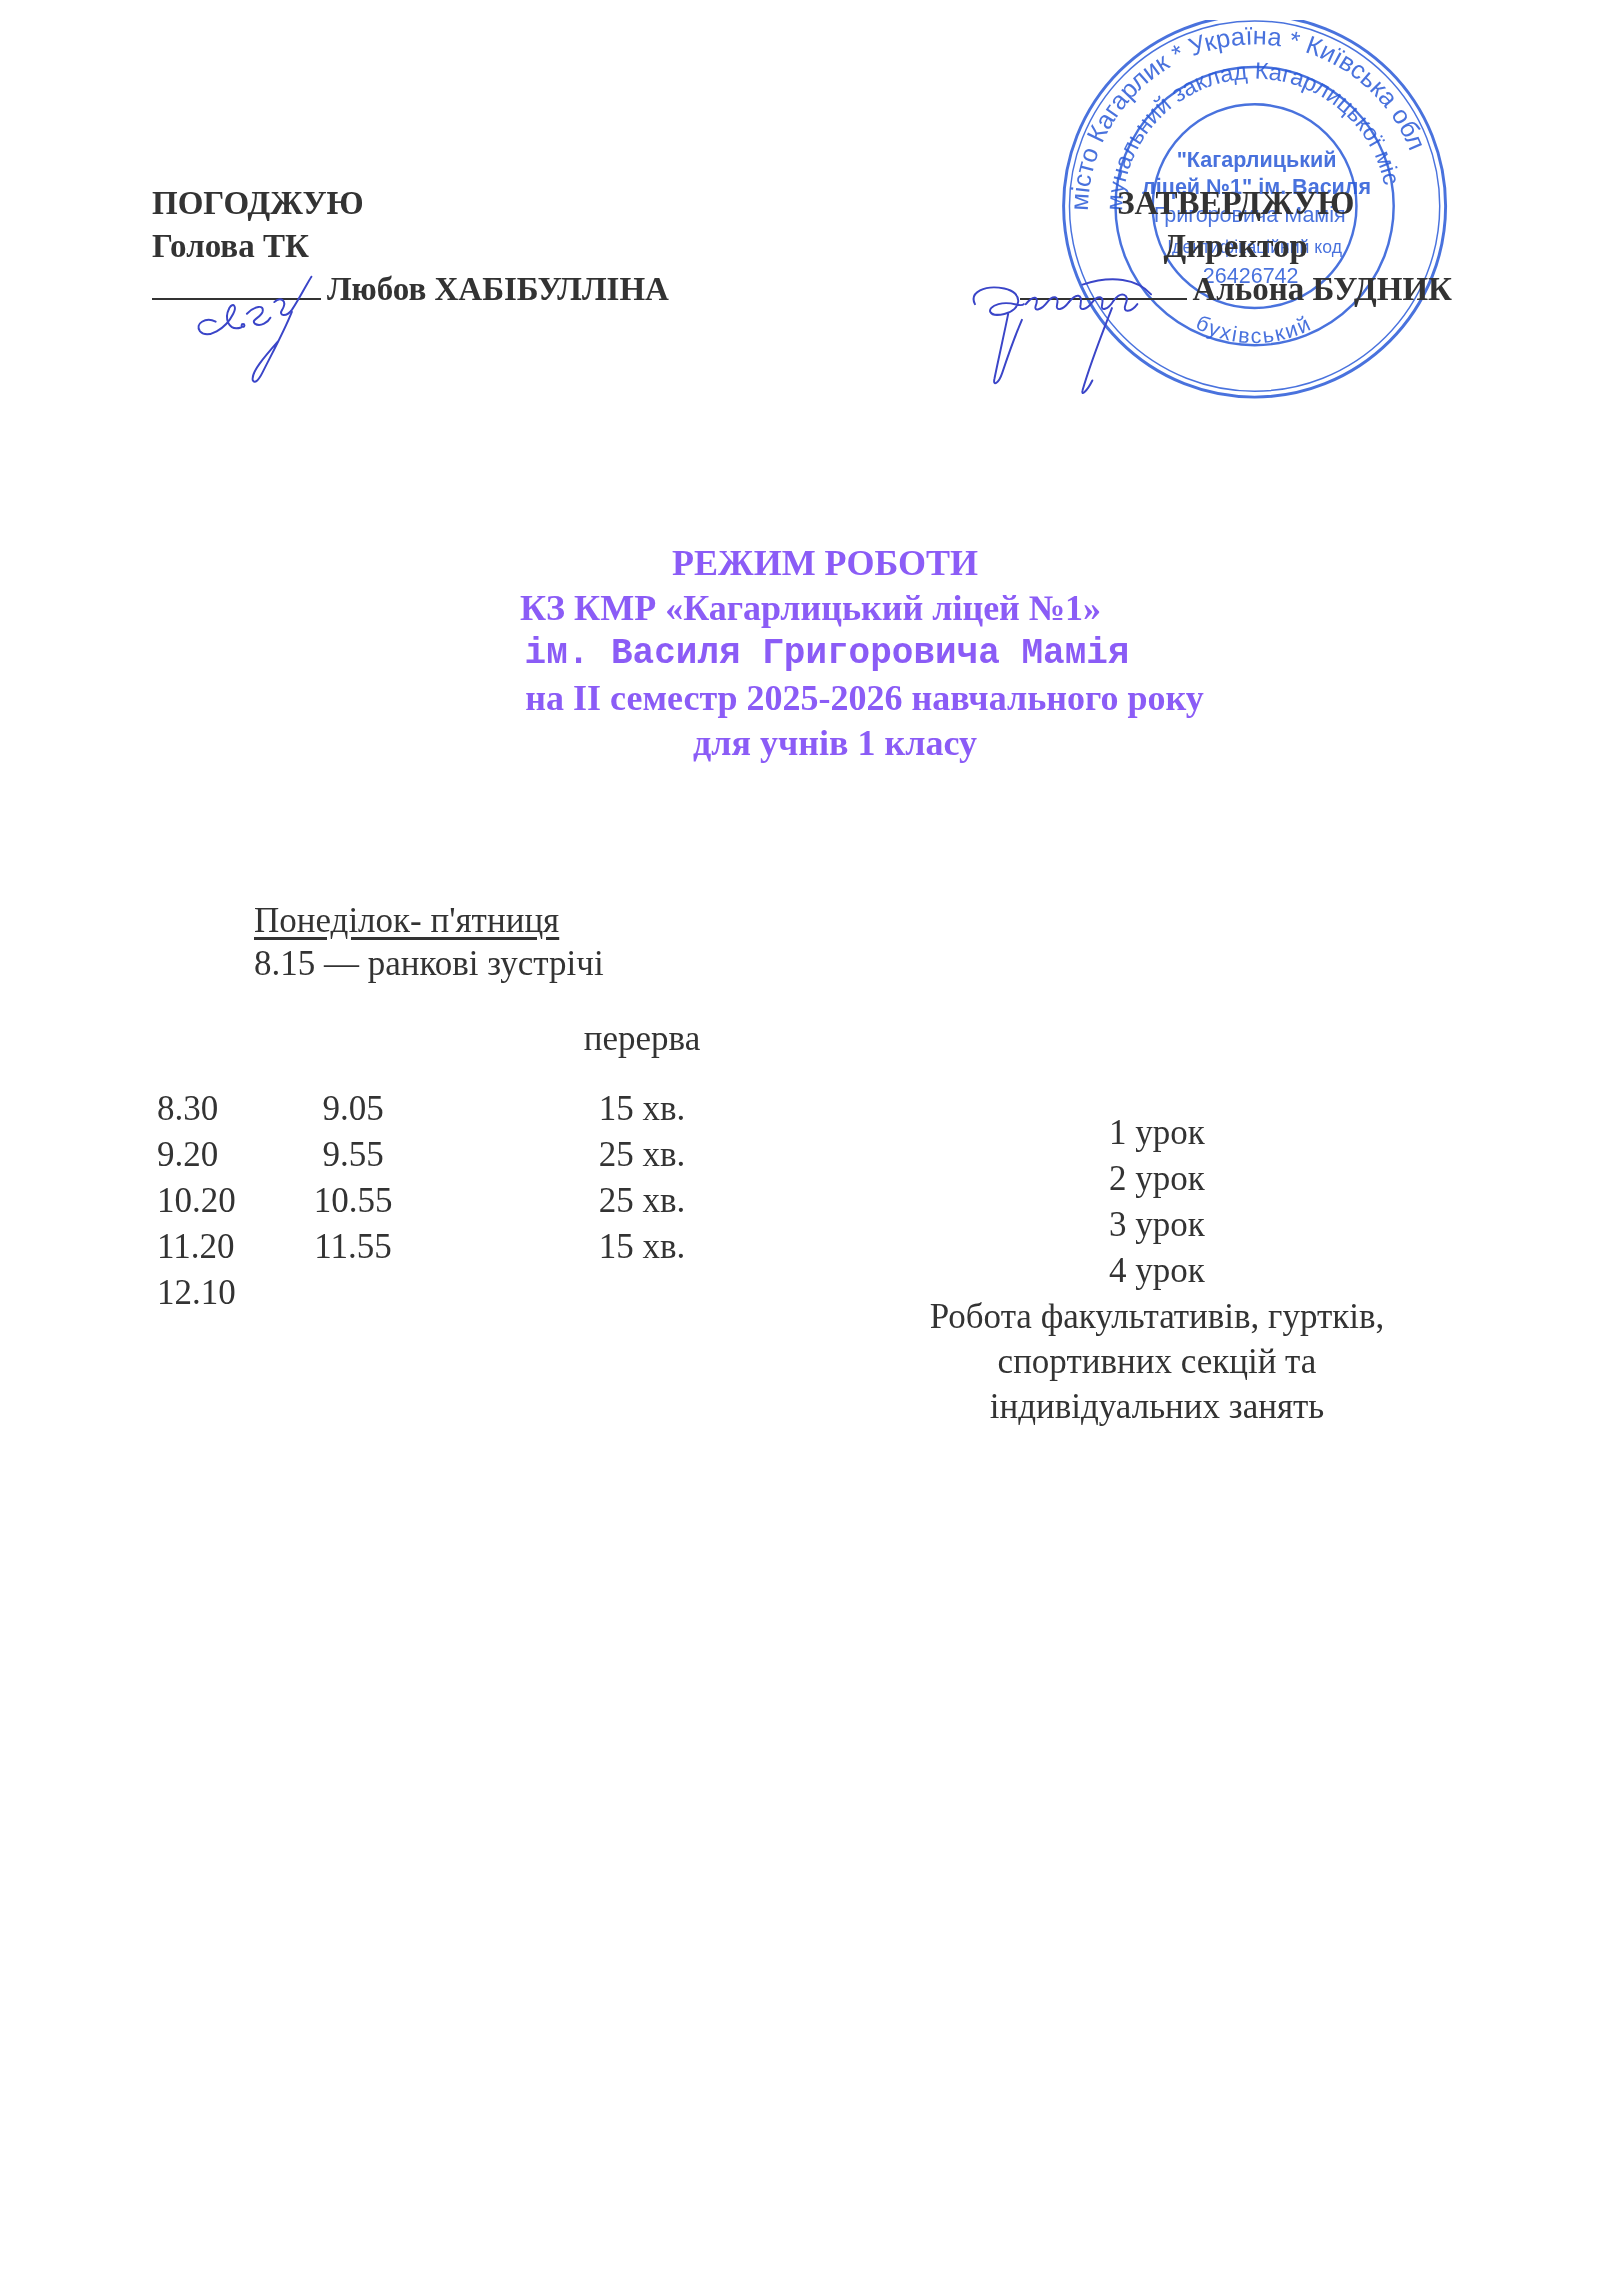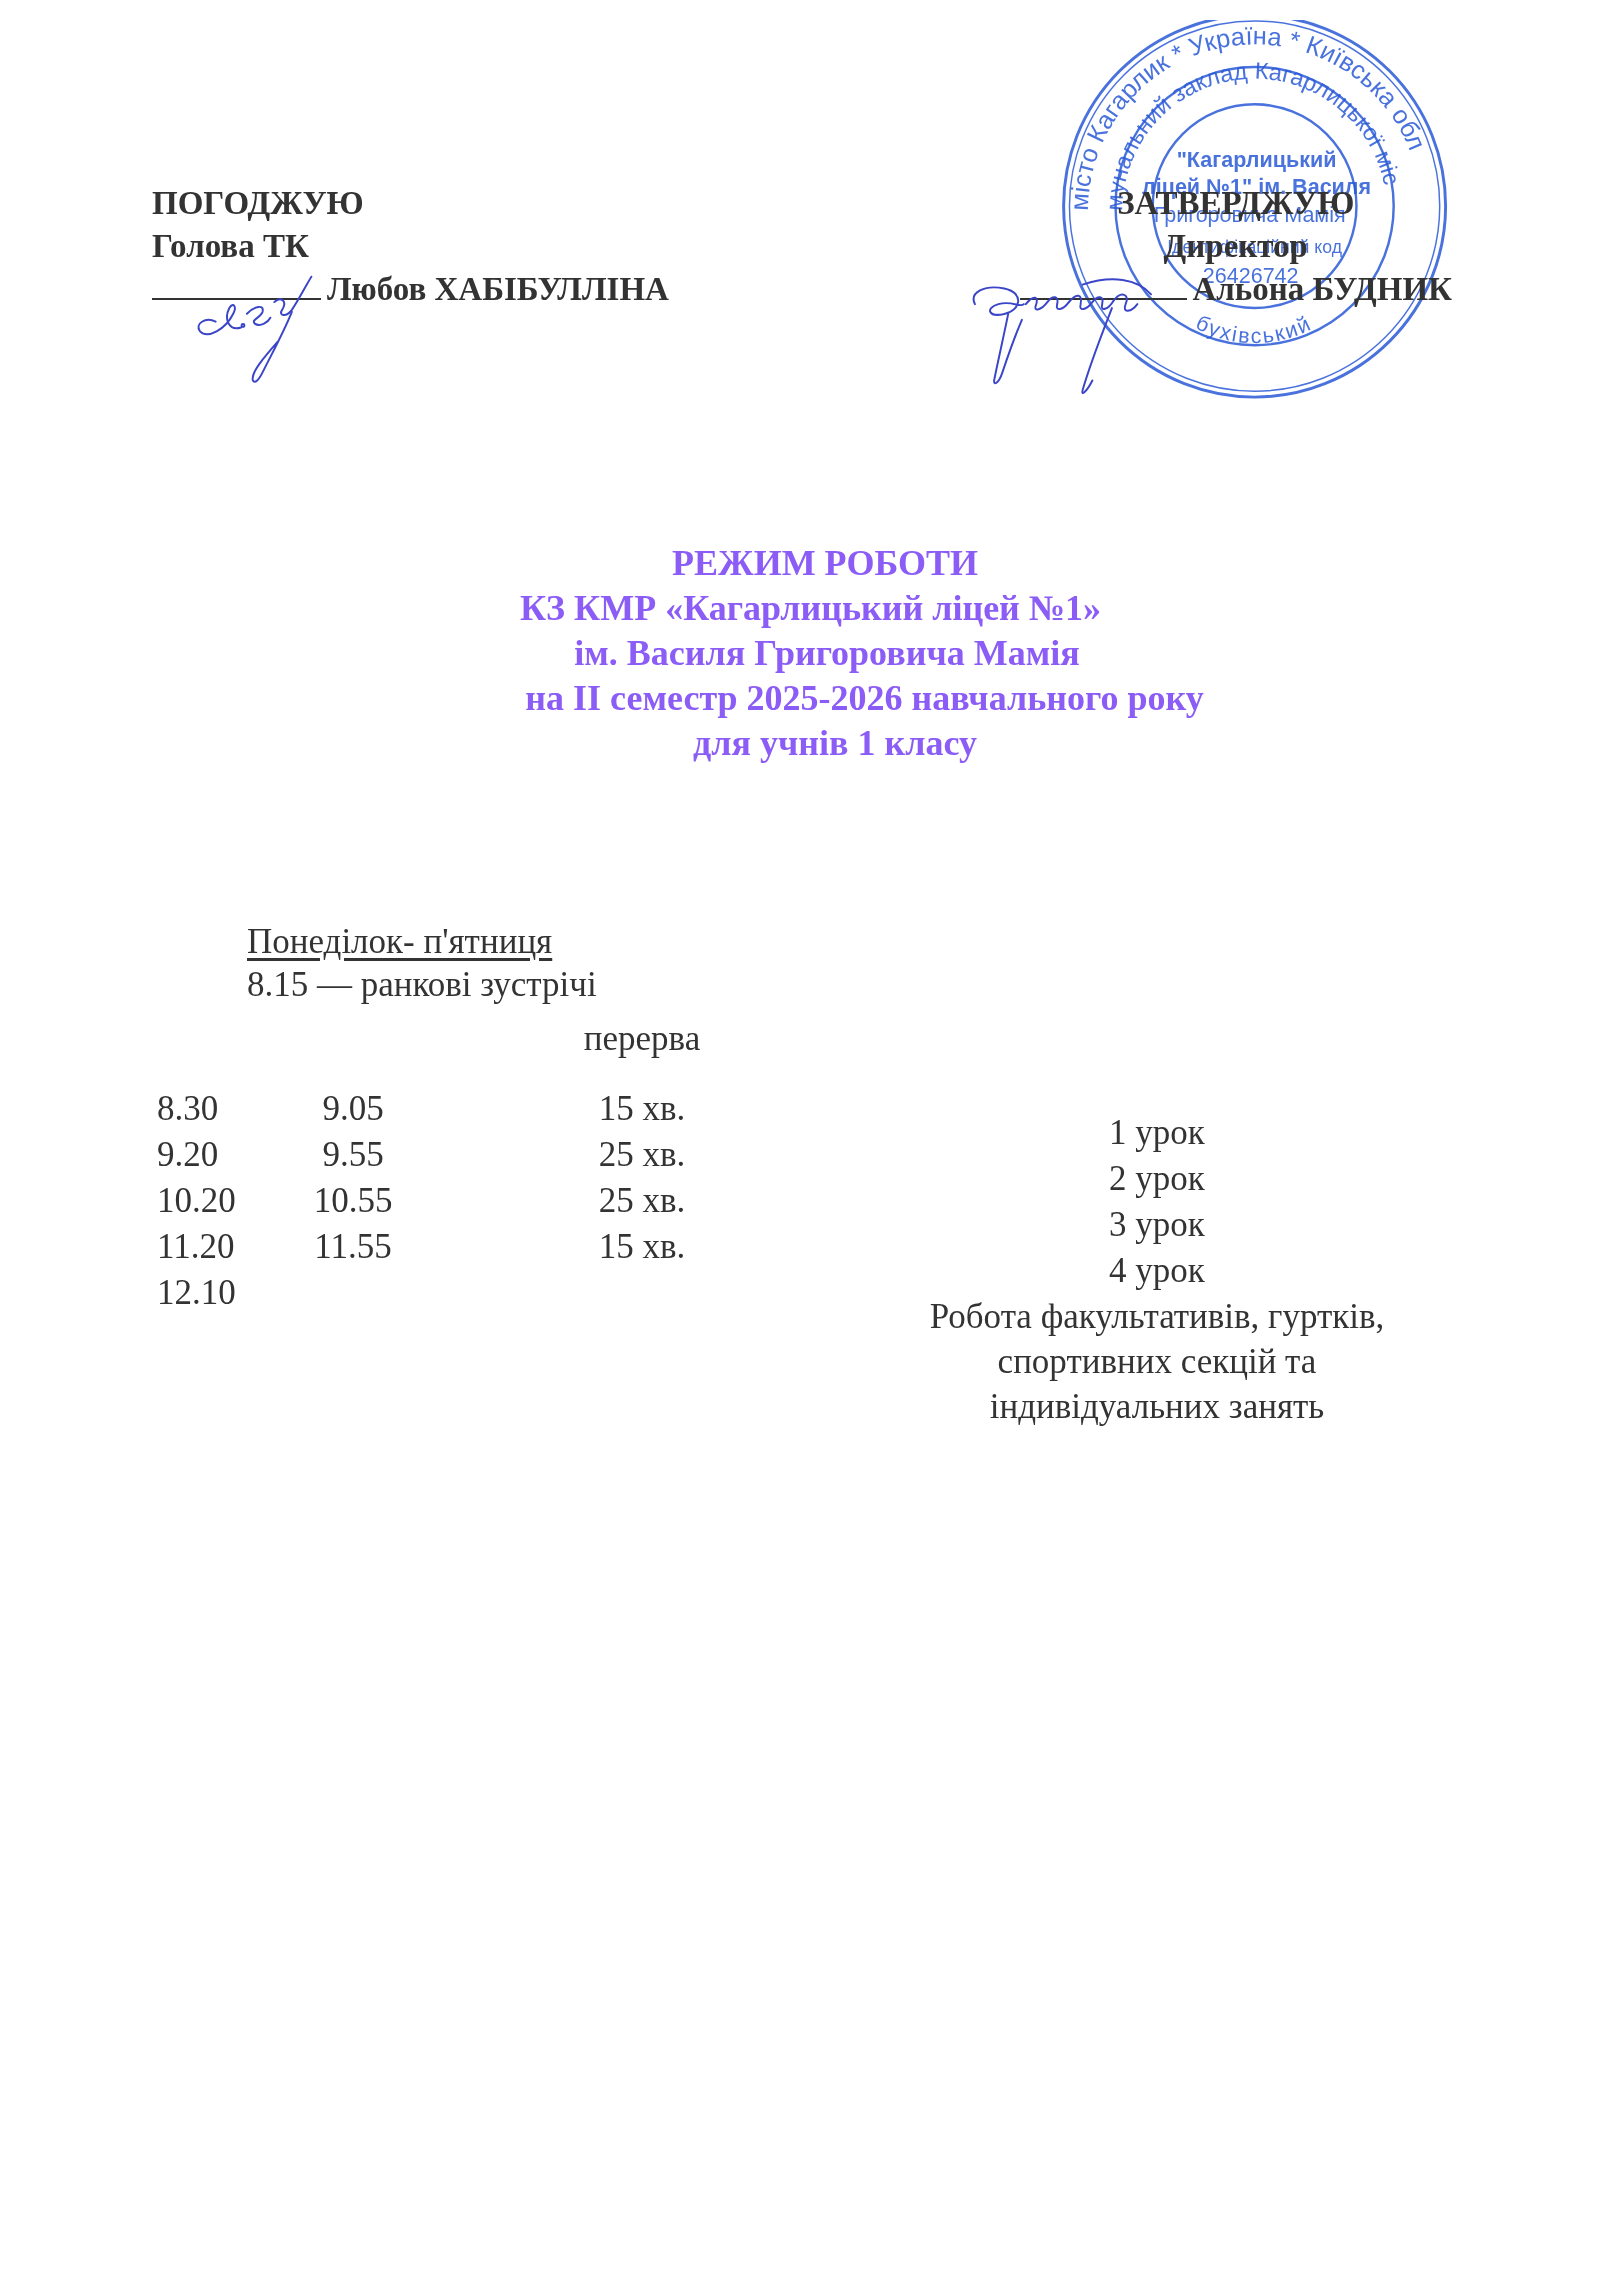--- a/index.html
+++ b/index.html
@@ -17,21 +17,21 @@
     .approve-right .sign-line { display: inline-block; width: 167px; border-bottom: 2px solid #333; height: 25.5px; vertical-align: baseline; margin-right: 5.9px; }
 
     .stamp { left: 1029px; top: 19.6px; width: 461px; height: 382px; }
     .signature { pointer-events: none; }
 
     
     .title-block { left: 0; width: 1621px; top: 541px; text-align: center; font-weight: bold; font-size: 36px; line-height: 45px; color: #8b5cf6; }
     .title-block div { white-space: pre; }
 
     
-    .intro { left: 247px; top: 899px; font-size: 35px; line-height: 43px; color: #333; margin-top: 21px; }
+    .intro { left: 254px; top: 899px; font-size: 35px; line-height: 43px; color: #333; }
     .intro .days { text-decoration: underline; text-underline-offset: 4.9px; }
 
     
     .sched { font-size: 35px; line-height: 46px; color: #333; }
     .col-start { left: 157px; width: 108px; }
     .col-end { left: 294px; width: 118px; text-align: center; }
     .col-break { left: 549px; width: 186px; text-align: center; }
     .col-lesson { left: 853px; width: 608px; text-align: center; }
     .cell { height: 46px; }
     .lesson-multi { line-height: 45px; }
@@ -97,21 +97,21 @@
     <path d="M152 36 C 160 26, 168 30, 164 40 C 160 50, 170 48, 176 40"></path>
     <path d="M44 50 C 40 70, 34 96, 30 116 C 28 124, 34 122, 38 110 C 44 92, 52 70, 58 56"></path>
     <path d="M150 44 C 140 70, 128 100, 120 128 C 118 134, 124 130, 130 118"></path>
     <path d="M120 20 C 150 10, 176 14, 190 30"></path>
   </g>
 </svg>
 
 <div class="abs title-block">
   <div style="padding-left:29px;">РЕЖИМ РОБОТИ</div>
   <div style="padding-left:0;">КЗ КМР «Кагарлицький ліцей №1»</div>
-  <div style="padding-left:33px;">ім. Василя Григоровича Мамія</div>
+  <div style="padding-left:33px;font-family:Liberation Mono, monospace;">ім. Василя Григоровича Мамія</div>
   <div style="padding-left:108px;">на ІІ семестр 2025-2026 навчального року</div>
   <div style="padding-left:49px;">для учнів 1 класу</div>
 </div>
 
 <div class="abs intro">
   <div class="days">Понеділок- п'ятниця </div>
   <div>8.15 — ранкові зустрічі</div>
 </div>
 
 <div class="abs sched col-break" style="top:1016px;">перерва</div>

